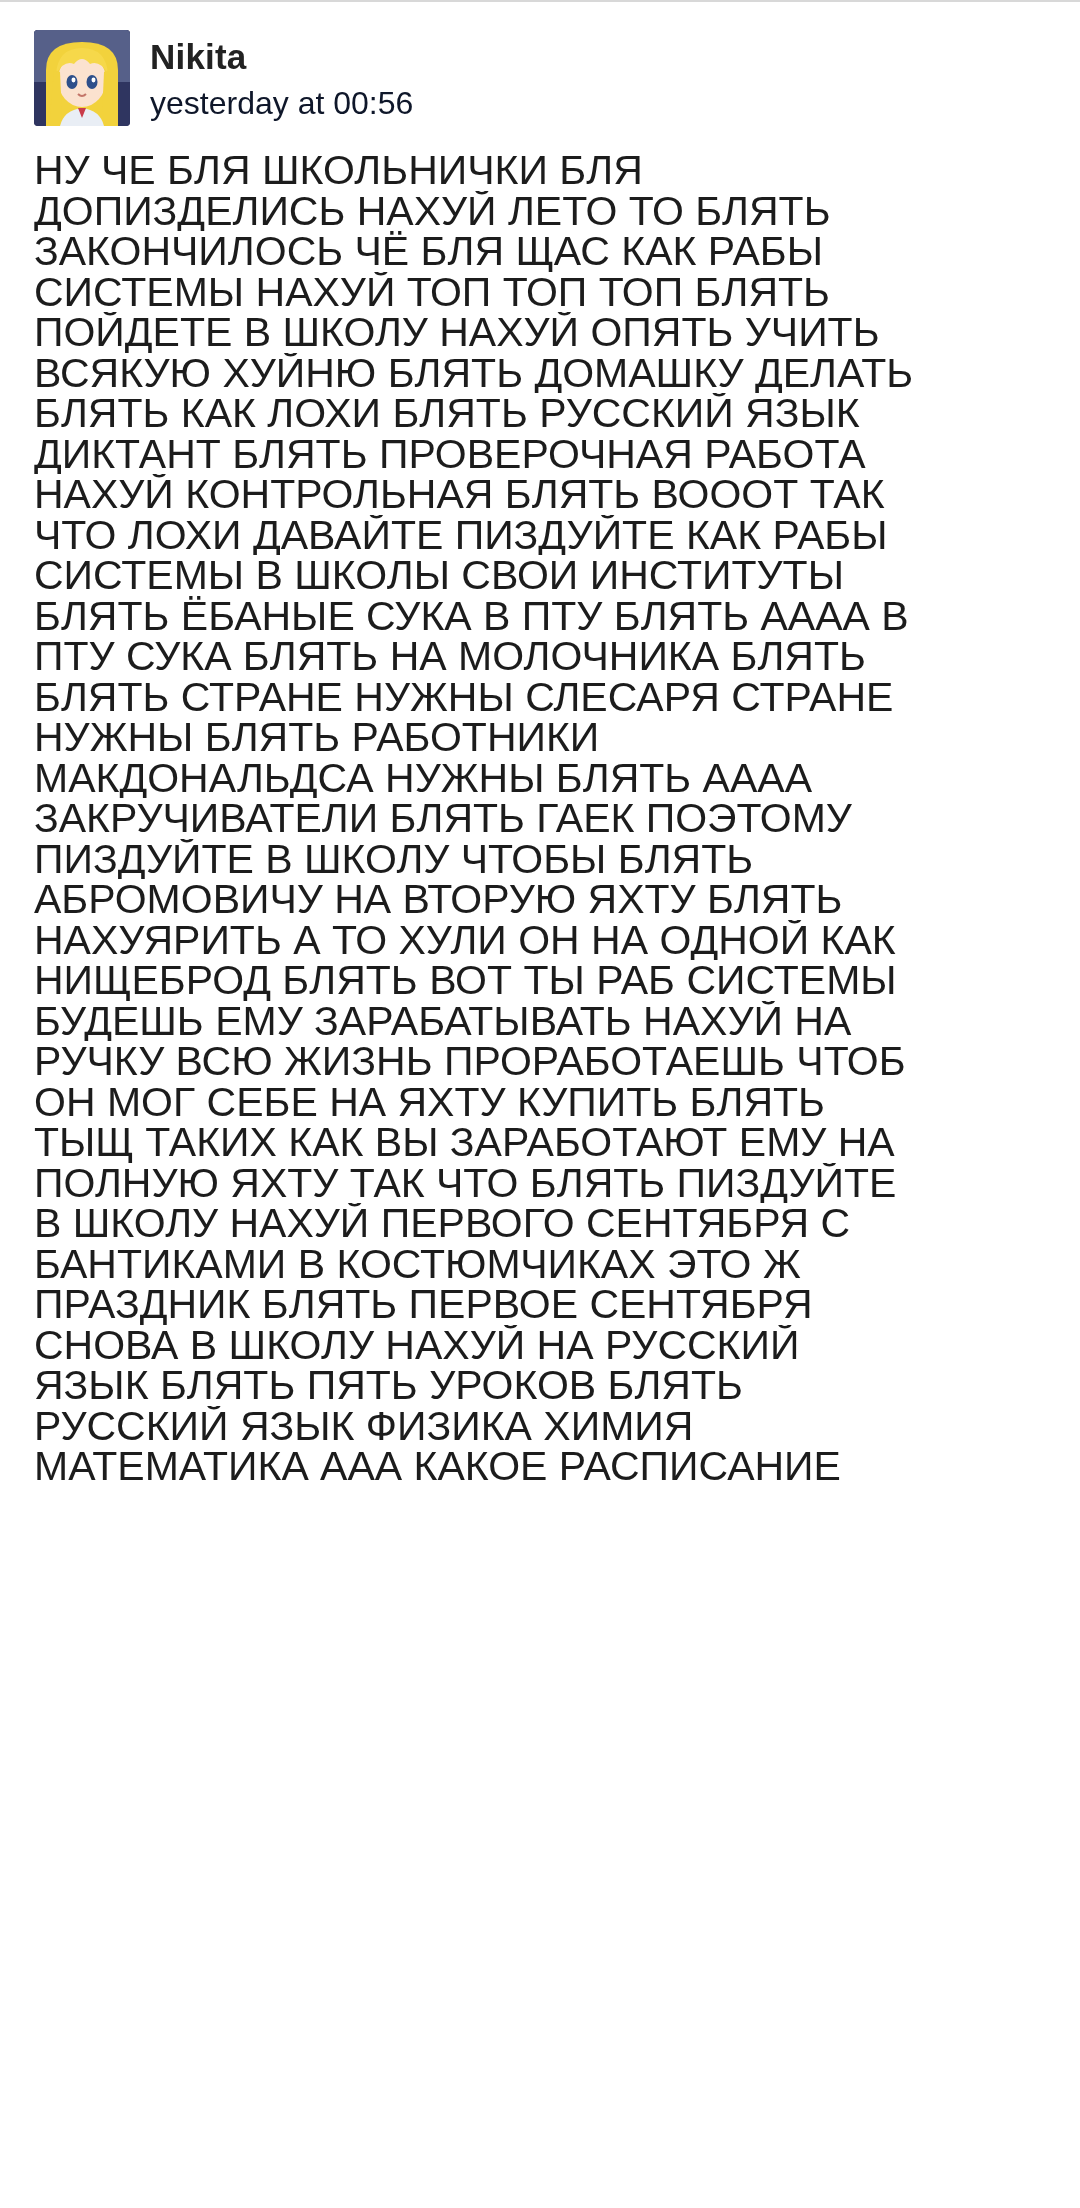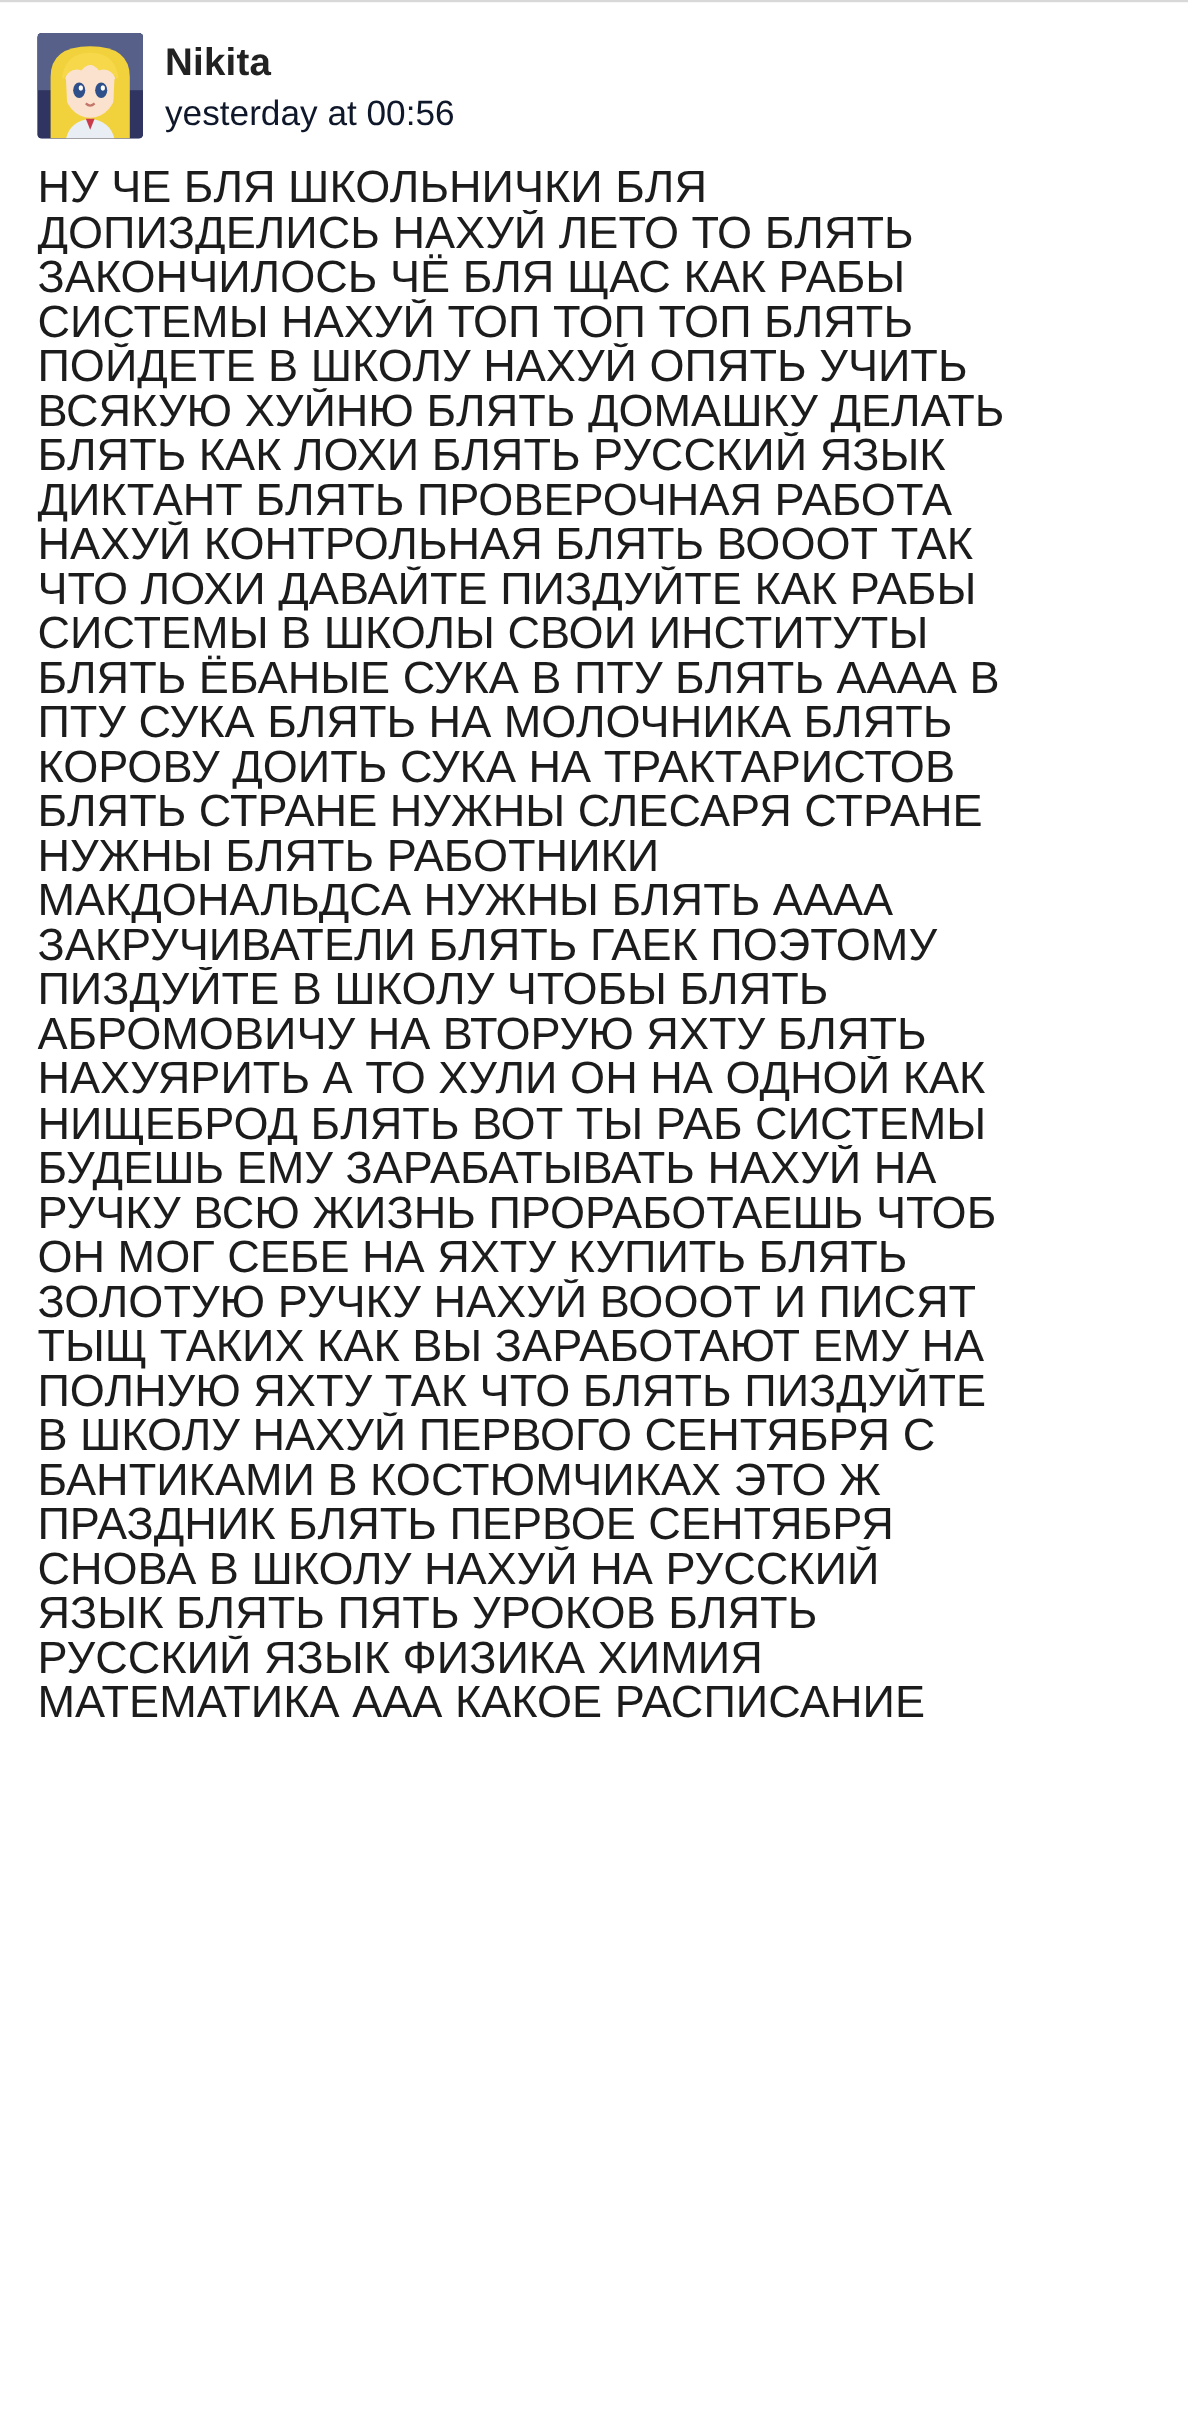--- a/index.html
+++ b/index.html
@@ -139,33 +139,31 @@
         <span class="line">СИСТЕМЫ НАХУЙ ТОП ТОП ТОП БЛЯТЬ</span>
         <span class="line">ПОЙДЕТЕ В ШКОЛУ НАХУЙ ОПЯТЬ УЧИТЬ</span>
         <span class="line">ВСЯКУЮ ХУЙНЮ БЛЯТЬ ДОМАШКУ ДЕЛАТЬ</span>
         <span class="line">БЛЯТЬ КАК ЛОХИ БЛЯТЬ РУССКИЙ ЯЗЫК</span>
         <span class="line">ДИКТАНТ БЛЯТЬ ПРОВЕРОЧНАЯ РАБОТА</span>
         <span class="line">НАХУЙ КОНТРОЛЬНАЯ БЛЯТЬ ВОООТ ТАК</span>
         <span class="line">ЧТО ЛОХИ ДАВАЙТЕ ПИЗДУЙТЕ КАК РАБЫ</span>
         <span class="line">СИСТЕМЫ В ШКОЛЫ СВОИ ИНСТИТУТЫ</span>
         <span class="line">БЛЯТЬ ЁБАНЫЕ СУКА В ПТУ БЛЯТЬ АААА В</span>
         <span class="line">ПТУ СУКА БЛЯТЬ НА МОЛОЧНИКА БЛЯТЬ</span>
-        <span class="line">КОРОВУ ДОИТЬ СУКА НА ТРАКТАРИСТОВ</span>
         <span class="line">БЛЯТЬ СТРАНЕ НУЖНЫ СЛЕСАРЯ СТРАНЕ</span>
         <span class="line">НУЖНЫ БЛЯТЬ РАБОТНИКИ</span>
         <span class="line">МАКДОНАЛЬДСА НУЖНЫ БЛЯТЬ АААА</span>
         <span class="line">ЗАКРУЧИВАТЕЛИ БЛЯТЬ ГАЕК ПОЭТОМУ</span>
         <span class="line">ПИЗДУЙТЕ В ШКОЛУ ЧТОБЫ БЛЯТЬ</span>
         <span class="line">АБРОМОВИЧУ НА ВТОРУЮ ЯХТУ БЛЯТЬ</span>
         <span class="line">НАХУЯРИТЬ А ТО ХУЛИ ОН НА ОДНОЙ КАК</span>
         <span class="line">НИЩЕБРОД БЛЯТЬ ВОТ ТЫ РАБ СИСТЕМЫ</span>
         <span class="line">БУДЕШЬ ЕМУ ЗАРАБАТЫВАТЬ НАХУЙ НА</span>
         <span class="line">РУЧКУ ВСЮ ЖИЗНЬ ПРОРАБОТАЕШЬ ЧТОБ</span>
         <span class="line">ОН МОГ СЕБЕ НА ЯХТУ КУПИТЬ БЛЯТЬ</span>
-        <span class="line">ЗОЛОТУЮ РУЧКУ НАХУЙ ВОООТ И ПИСЯТ</span>
         <span class="line">ТЫЩ ТАКИХ КАК ВЫ ЗАРАБОТАЮТ ЕМУ НА</span>
         <span class="line">ПОЛНУЮ ЯХТУ ТАК ЧТО БЛЯТЬ ПИЗДУЙТЕ</span>
         <span class="line">В ШКОЛУ НАХУЙ ПЕРВОГО СЕНТЯБРЯ С</span>
         <span class="line">БАНТИКАМИ В КОСТЮМЧИКАХ ЭТО Ж</span>
         <span class="line">ПРАЗДНИК БЛЯТЬ ПЕРВОЕ СЕНТЯБРЯ</span>
         <span class="line">СНОВА В ШКОЛУ НАХУЙ НА РУССКИЙ</span>
         <span class="line">ЯЗЫК БЛЯТЬ ПЯТЬ УРОКОВ БЛЯТЬ</span>
         <span class="line">РУССКИЙ ЯЗЫК ФИЗИКА ХИМИЯ</span>
         <span class="line">МАТЕМАТИКА ААА КАКОЕ РАСПИСАНИЕ</span>
       </div>

